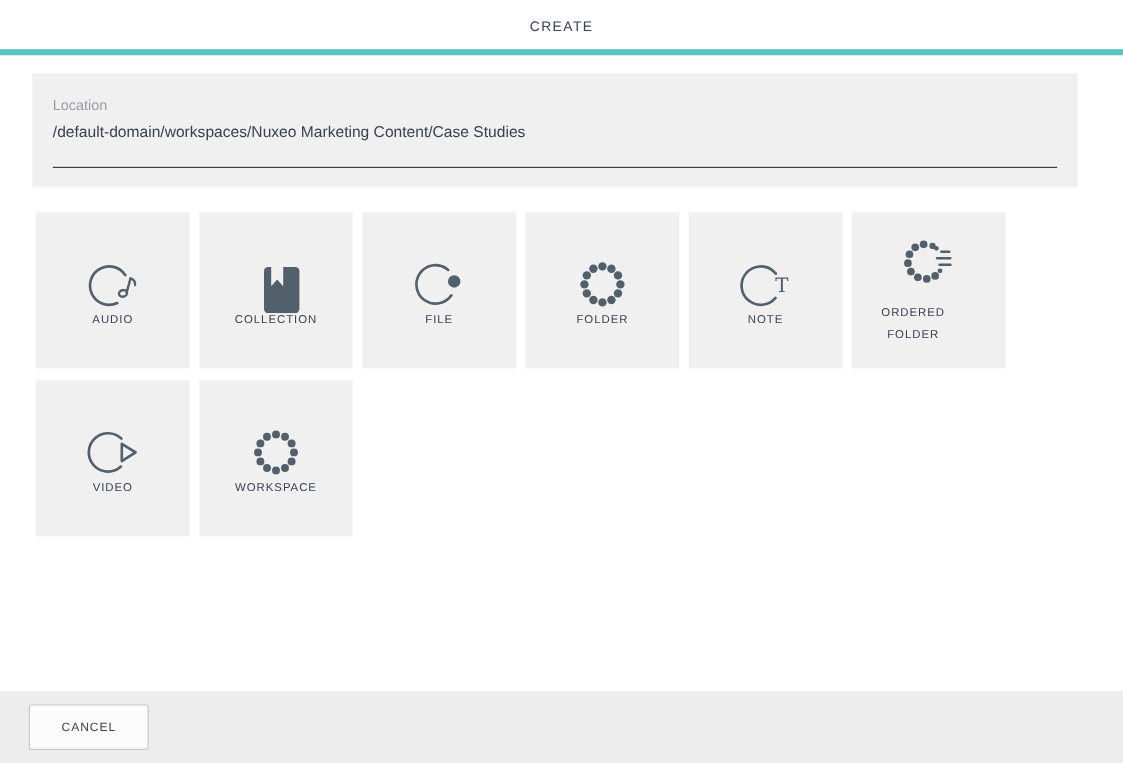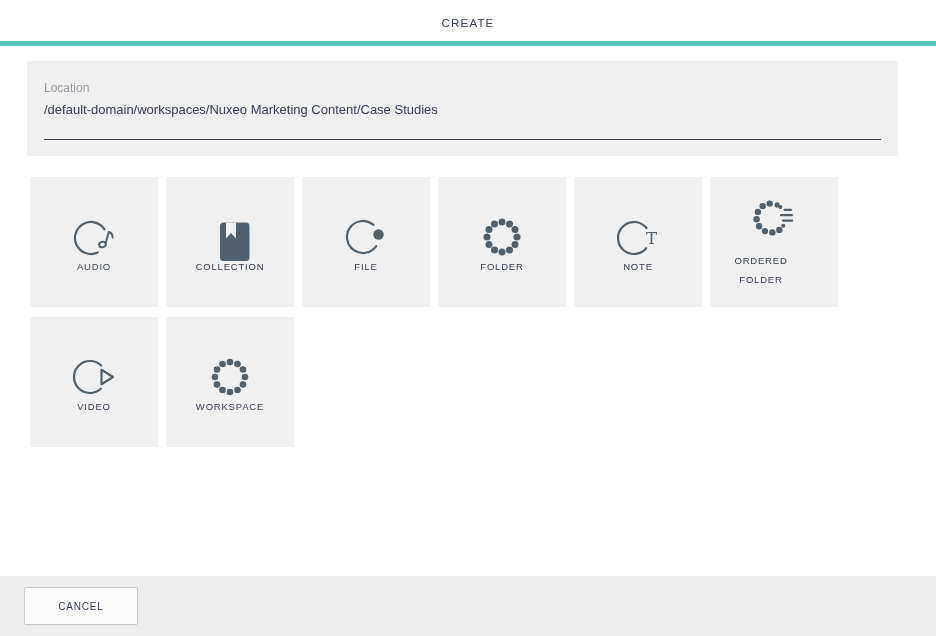--- a/index.html
+++ b/index.html
@@ -40,21 +40,21 @@
          align-items:center; justify-content:center; cursor:pointer; }
   .tile svg { display:block; }
   .tile-label { font-size:9.5px; letter-spacing:0.8px;
          color:var(--text-dark); text-align:left; text-transform:uppercase; }
   .tile.two-line .tile-label { align-self:flex-start; margin-left:22px; margin-top:10px;
          text-align:center; width:58px; line-height:1.95; }
 
   
   .footer { position:absolute; left:0; right:0; bottom:0; height:60px;
          background:var(--footer-bg); display:flex; align-items:center; padding-left:24px; }
-  .cancel-btn { width:114px; height:38px; background:#fcfcfc; border:1px solid #c9c9c9;
+  .cancel-btn { width:100px; height:38px; background:#fcfcfc; border:1px solid #c9c9c9;
          border-radius:2px; font-size:10px; letter-spacing:0.8px; color:var(--text-dark);
          font-family:inherit; cursor:pointer; text-transform:uppercase; }
 
   .icon { stroke:var(--icon-slate); fill:none; stroke-width:2.2; }
 </style>
 </head>
 <body>
 
 <div class="page">
 

